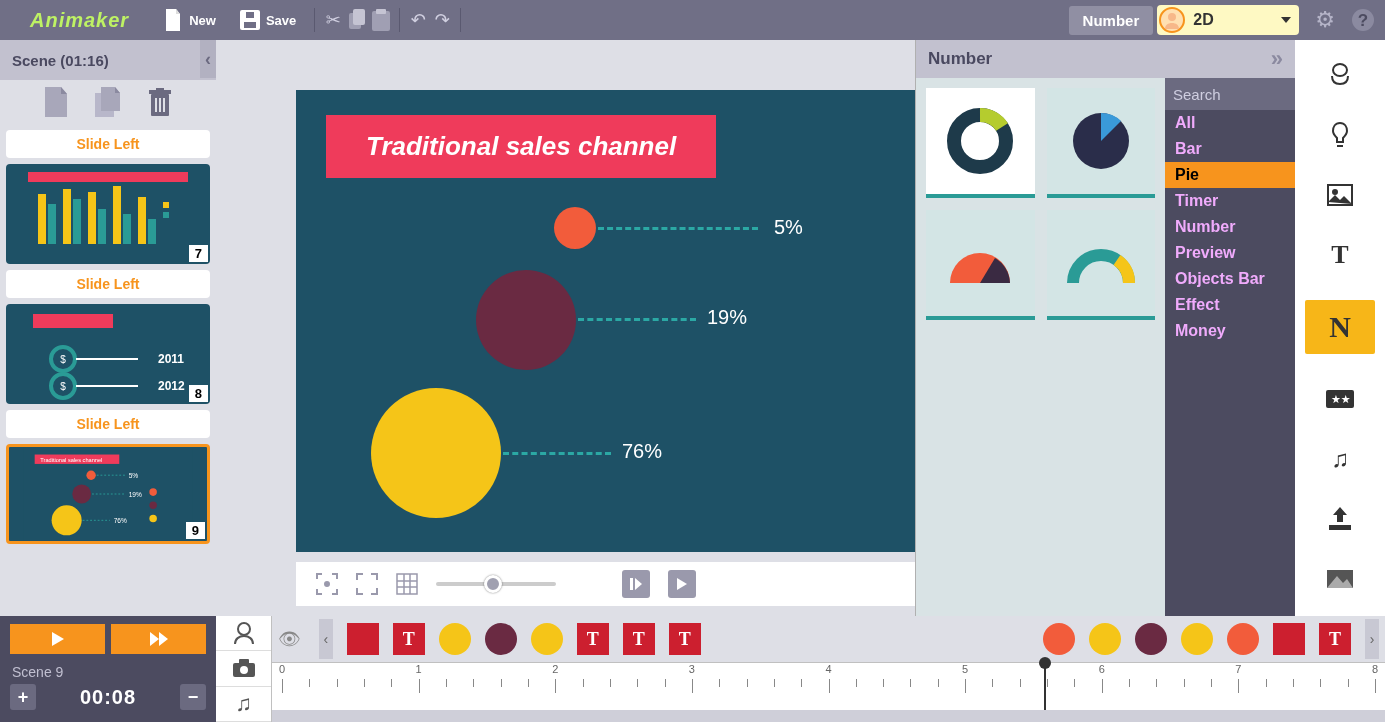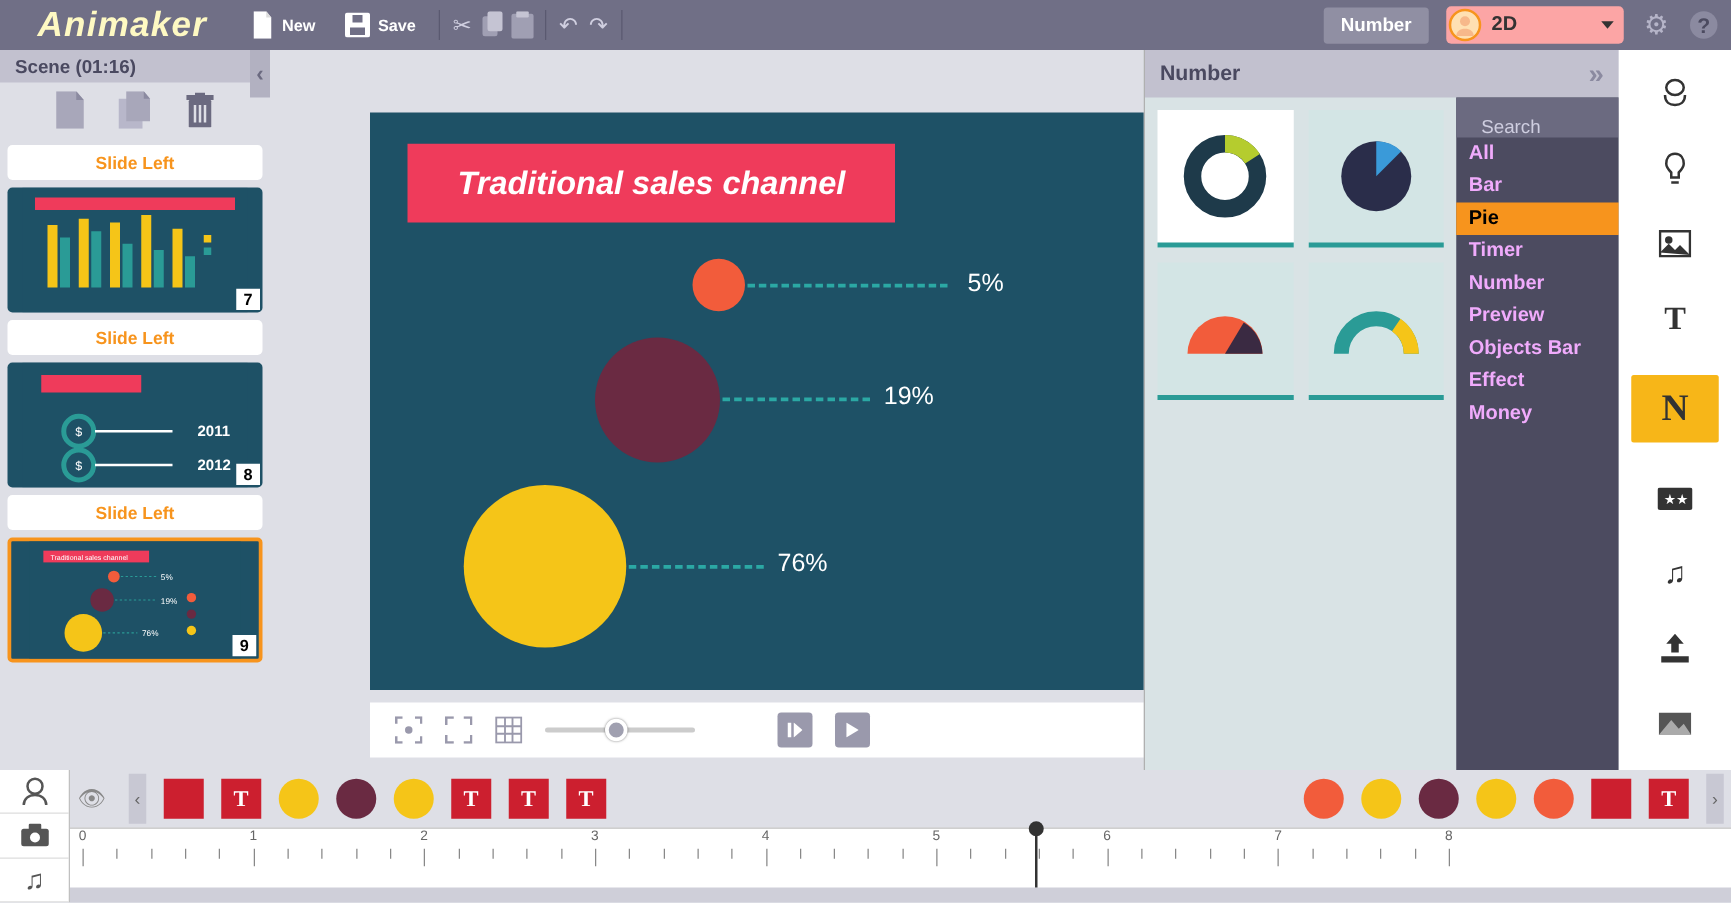--- a/index.html
+++ b/index.html
@@ -1,38 +1,38 @@
 <!DOCTYPE html>
 <html><head>
 <meta charset="utf-8">
 <style>
 * { box-sizing: border-box; margin: 0; padding: 0; font-family: Arial, sans-serif; }
 body { width: 1385px; height: 722px; background: #dedfe6; overflow: hidden; position: relative; }
 
 
 .top-toolbar { height: 40px; background: #706f86; display: flex; align-items: center; padding: 0 10px; gap: 4px; }
-.logo { color: #fef9c3; font-weight: bold; font-style: italic; font-size: 28px; padding: 0 20px; letter-spacing: 1px; }
+.logo { color: #bef264; font-weight: bold; font-style: italic; font-size: 20px; padding: 0 20px; letter-spacing: 1px; }
 .tb-btn { display: flex; align-items: center; gap: 6px; padding: 6px 10px; color: #fff; font-size: 13px; font-weight: bold; border-radius: 3px; cursor: pointer; }
 .tb-icon { width: 20px; height: 24px; display: flex; align-items: center; justify-content: center; color: #d0cfe0; font-size: 18px; }
 .tb-sep { width: 1px; height: 24px; background: #5a5970; margin: 0 4px; }
 .project-title { flex: 0 0 340px; background: #5b5a74; color: #fff; padding: 6px 12px; border-radius: 3px; font-size: 15px; margin-left: 10px; }
 .spacer { flex: 1; }
 .preview-btn { background: #908fa3; color: #fff; padding: 6px 14px; border-radius: 3px; font-weight: bold; font-size: 15px; cursor: pointer; }
-.mode-sel { display: flex; align-items: center; background: #fca5a5; border-radius: 4px; padding: 2px 8px 2px 2px; margin-left: 10px; gap: 8px; cursor: pointer; }
+.mode-sel { display: flex; align-items: center; background: #fef9c3; border-radius: 4px; padding: 2px 8px 2px 2px; gap: 8px; cursor: pointer; }
 .avatar-ico { width: 26px; height: 26px; border-radius: 50%; background: #ffe0b2; border: 2px solid #f7941d; display:flex; align-items:center; justify-content:center; }
 .mode-label { font-weight: bold; font-size: 16px; color: #333; width: 80px; }
 .tri-down { width: 0; height: 0; border-left: 5px solid transparent; border-right: 5px solid transparent; border-top: 6px solid #333; }
 .gear-icon, .help-icon { color: #b5b4c8; font-size: 22px; margin-left: 12px; cursor: pointer; }
 
 
 .main-area { position: absolute; top: 40px; left: 0; right: 0; bottom: 106px; display: flex; }
 
 
 .scene-panel { width: 216px; background: #dedfe6; display: flex; flex-direction: column; }
-.sc-header { height: 26px; background: #c2c1cf; display: flex; align-items: center; padding: 0 12px; color: #4a4960; font-weight: bold; font-size: 15px; position: relative; }
+.sc-header { height: 40px; background: #c2c1cf; display: flex; align-items: center; padding: 0 12px; color: #4a4960; font-weight: bold; font-size: 15px; position: relative; }
 .sc-collapse { position: absolute; right: 0; top: 0; width: 16px; height: 38px; background: #b2b1c1; display:flex; align-items:center; justify-content:center; color:#6b6a80; font-size:18px; cursor:pointer; }
 .sc-tools { height: 44px; display: flex; justify-content: space-around; align-items: center; padding: 0 30px; }
 .sc-tool { width: 32px; height: 32px; display:flex; align-items:center; justify-content:center; cursor:pointer; }
 .sc-list { flex:1; overflow-y:auto; padding: 0 6px; }
 .sc-trans { background:#fff; color:#f7941d; font-weight:bold; text-align:center; padding:6px; border-radius:4px; margin:6px 0; font-size:14px; cursor:pointer; }
 .sc-thumb { width:100%; height:100px; border-radius:4px; margin:6px 0; position:relative; background:#1e5166; cursor:pointer; overflow:hidden; }
 .sc-thumb.active { border:3px solid #f7941d; }
 .sc-num { position:absolute; right:2px; bottom:2px; background:#fff; color:#000; font-weight:bold; font-size:13px; padding:1px 6px; }
 
 
@@ -56,21 +56,21 @@
 
 .lib-panel { position:absolute; top:40px; right:90px; width:380px; bottom:106px; background:#d9e3e5; border-left:1px solid #b0b0b0; display:flex; flex-direction:column; }
 .lib-hdr { height:38px; background:#c2c1cf; display:flex; align-items:center; justify-content:space-between; padding:0 12px; }
 .lib-title { color:#4a4960; font-weight:bold; font-size:17px; }
 .lib-collapse { color:#8b8aa0; font-size:22px; font-weight:bold; cursor:pointer; }
 .lib-body { flex:1; display:flex; }
 .lib-grid { flex:1; padding:10px; display:grid; grid-template-columns:1fr 1fr; grid-auto-rows:110px; gap:12px; align-content:start; }
 .lib-item { background:#d3e5e5; display:flex; align-items:center; justify-content:center; cursor:pointer; border-bottom:4px solid #2a9b96; }
 .lib-item.white { background:#fff; }
 .lib-cat { width:130px; background:#4c4b60; }
-.lib-search { height:32px; background:#6b6a80; display:flex; align-items:flex-end; padding:0 20px; }
+.lib-search { height:32px; background:#6b6a80; display:flex; align-items:center; padding:0 8px; }
 .lib-search input { flex:1; background:transparent; border:none; color:#fff; font-size:15px; outline:none; }
 .lib-search input::placeholder { color:#cfcee0; }
 .lib-search-ico { color:#cfcee0; font-size:16px; cursor:pointer; }
 .lib-cat-item { color:#f0abfc; font-size:16px; padding:4px 10px; cursor:pointer; font-weight:bold; }
 .lib-cat-item.active { background:#f7941d; color:#000; }
 
 
 .right-rail { position:absolute; top:40px; right:0; width:90px; bottom:106px; background:#fff; display:flex; flex-direction:column; align-items:center; padding-top:20px; gap:30px; }
 .rail-ico { width:30px; height:30px; color:#333; display:flex; align-items:center; justify-content:center; font-size:24px; cursor:pointer; }
 .rail-ico.active { background:#f7b618; width:70px; height:54px; border-radius:2px; font-weight:bold; font-family:serif; }
@@ -423,20 +423,41 @@
   </div>
   <div class="rail-ico">
     <svg width="26" height="18" viewBox="0 0 26 18">
         <rect width="26" height="18" fill="#555"></rect>
         <path d="M0 18L10 6l6 7 4-4 6 9z" fill="#aaa"></path>
       </svg>
   </div>
 </div>
 
 <div class="bottom">
+  <div class="bot-left">
+    <div class="bot-btns">
+      <div class="bot-btn">
+        <svg width="12" height="14" viewBox="0 0 12 14" fill="#fff">
+            <path d="M0 0l12 7-12 7z"></path>
+          </svg>
+      </div>
+      <div class="bot-btn">
+        <svg width="18" height="14" viewBox="0 0 18 14" fill="#fff">
+            <path d="M0 0l9 7-9 7z"></path>
+            <path d="M9 0l9 7-9 7z"></path>
+          </svg>
+      </div>
+    </div>
+    <div class="bot-scene-lbl">Scene 9</div>
+    <div class="bot-time-row">
+      <div class="bot-sq">+</div>
+      <div class="bot-time">00:08</div>
+      <div class="bot-sq">−</div>
+    </div>
+  </div>
   <div class="timeline-wrap">
     <div class="tl-icons">
       <div class="tl-ico-cell">
         <svg width="26" height="26" viewBox="0 0 26 26" stroke="#555" fill="none" stroke-width="2">
             <circle cx="13" cy="9" r="6"></circle>
             <path d="M4 24c0-5 4-8 9-8s9 3 9 8"></path>
           </svg>
       </div>
       <div class="tl-ico-cell">
         <svg width="26" height="22" viewBox="0 0 26 22" fill="#555">

